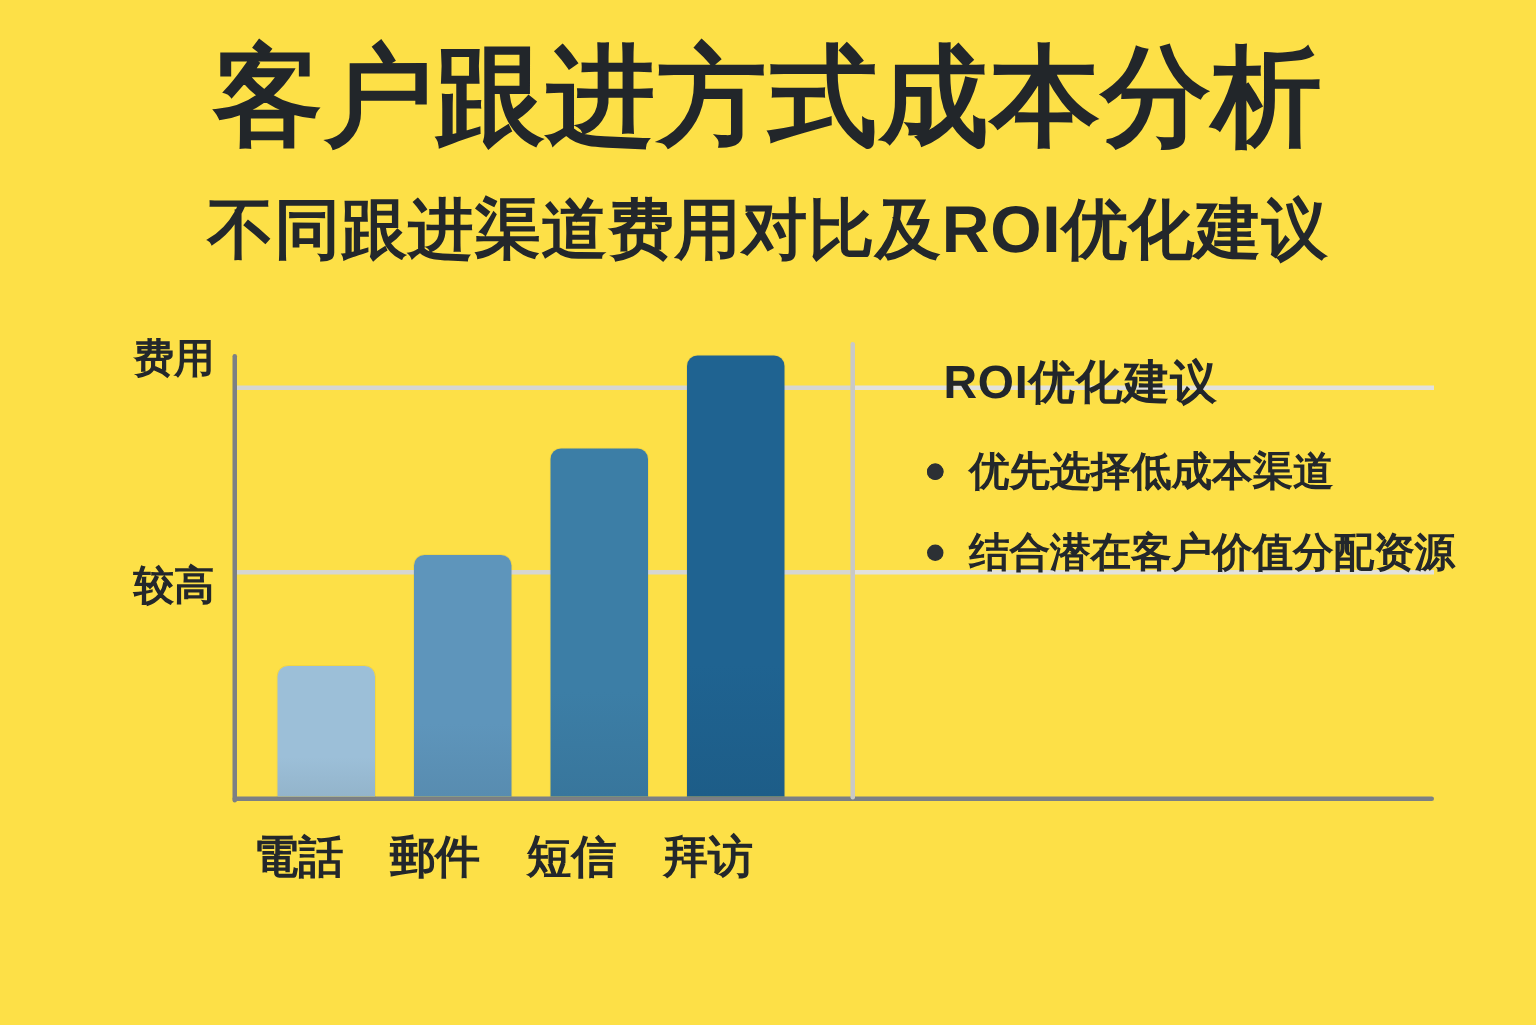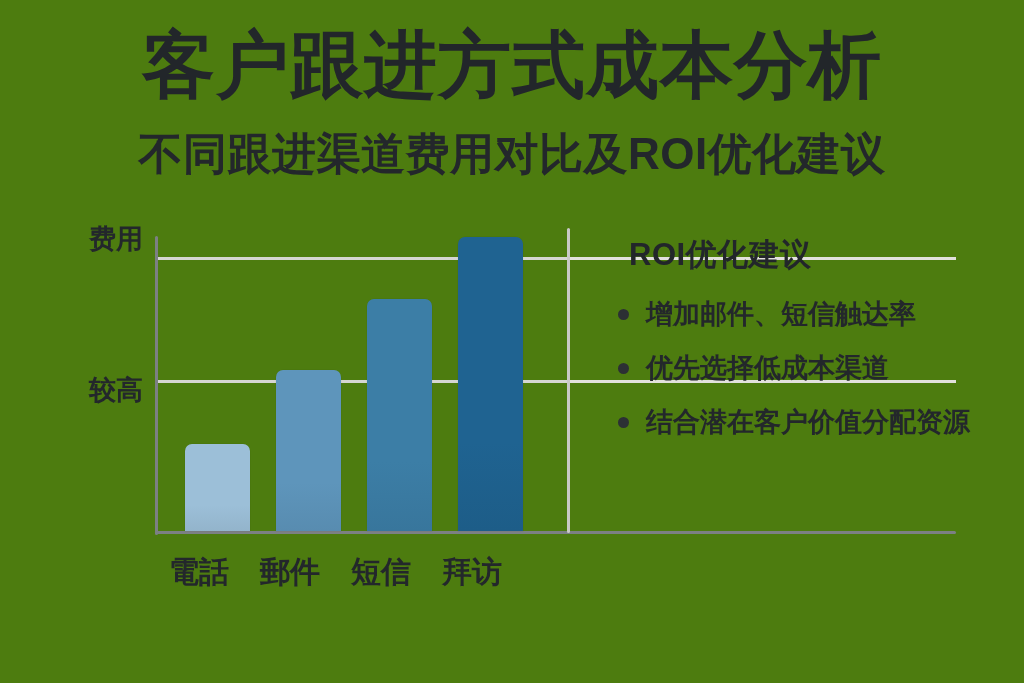--- a/index.html
+++ b/index.html
@@ -12,21 +12,21 @@
     height: 683px;
     background: #faf7f2;
     font-family: "Liberation Sans", "DejaVu Sans", sans-serif;
     overflow: hidden;
     position: relative;
     color: #23272b;
   }
   #slide {
     position: absolute;
     inset: 0;
-    background: #4d7c0f;
+    background: #fde047;
   }
 
   
   #title {
     position: absolute;
     left: 0;
     top: 24px;
     width: 1024px;
     text-align: center;
     font-size: 73px;
@@ -205,19 +205,19 @@
         <div class="bar-label" style="left: 169px; width: 97px;">電話</div>
         <div class="bar-label" style="left: 260px; width: 97px;">郵件</div>
         <div class="bar-label" style="left: 351px; width: 97px;">短信</div>
         <div class="bar-label" style="left: 442px; width: 97px;">拜访</div>
       </div>
   </div>
 
   <div id="roi-panel">
     <div id="roi-heading">ROI优化建议</div>
     <ul id="roi-list">
-        <li><span class="bullet-dot"></span><span>增加邮件、短信触达率</span></li>
+        <li><span class="bullet-dot"></span></li>
         <li><span class="bullet-dot"></span><span>优先选择低成本渠道</span></li>
         <li><span class="bullet-dot"></span><span>结合潜在客户价值分配资源</span></li>
       </ul>
   </div>
 
 </div>
 
 </body></html>

